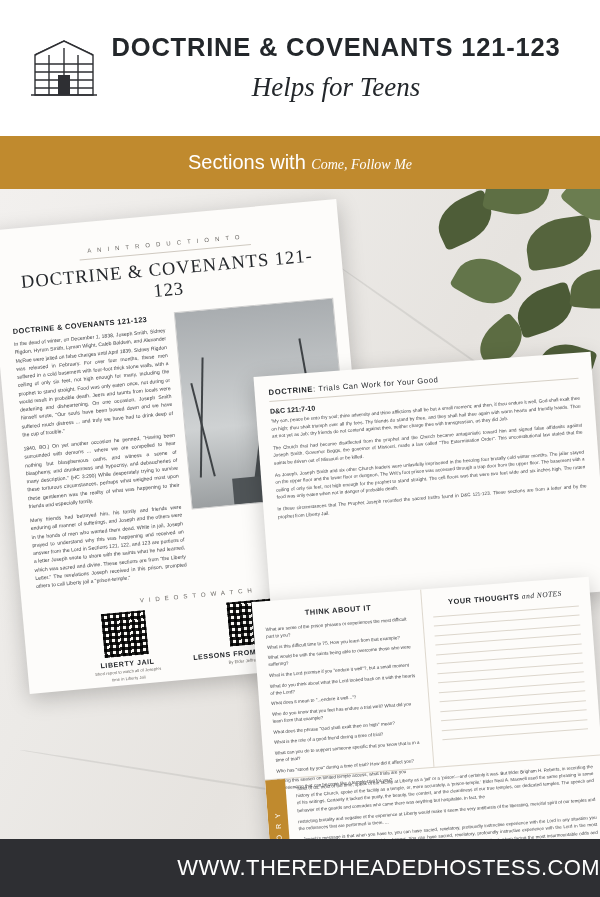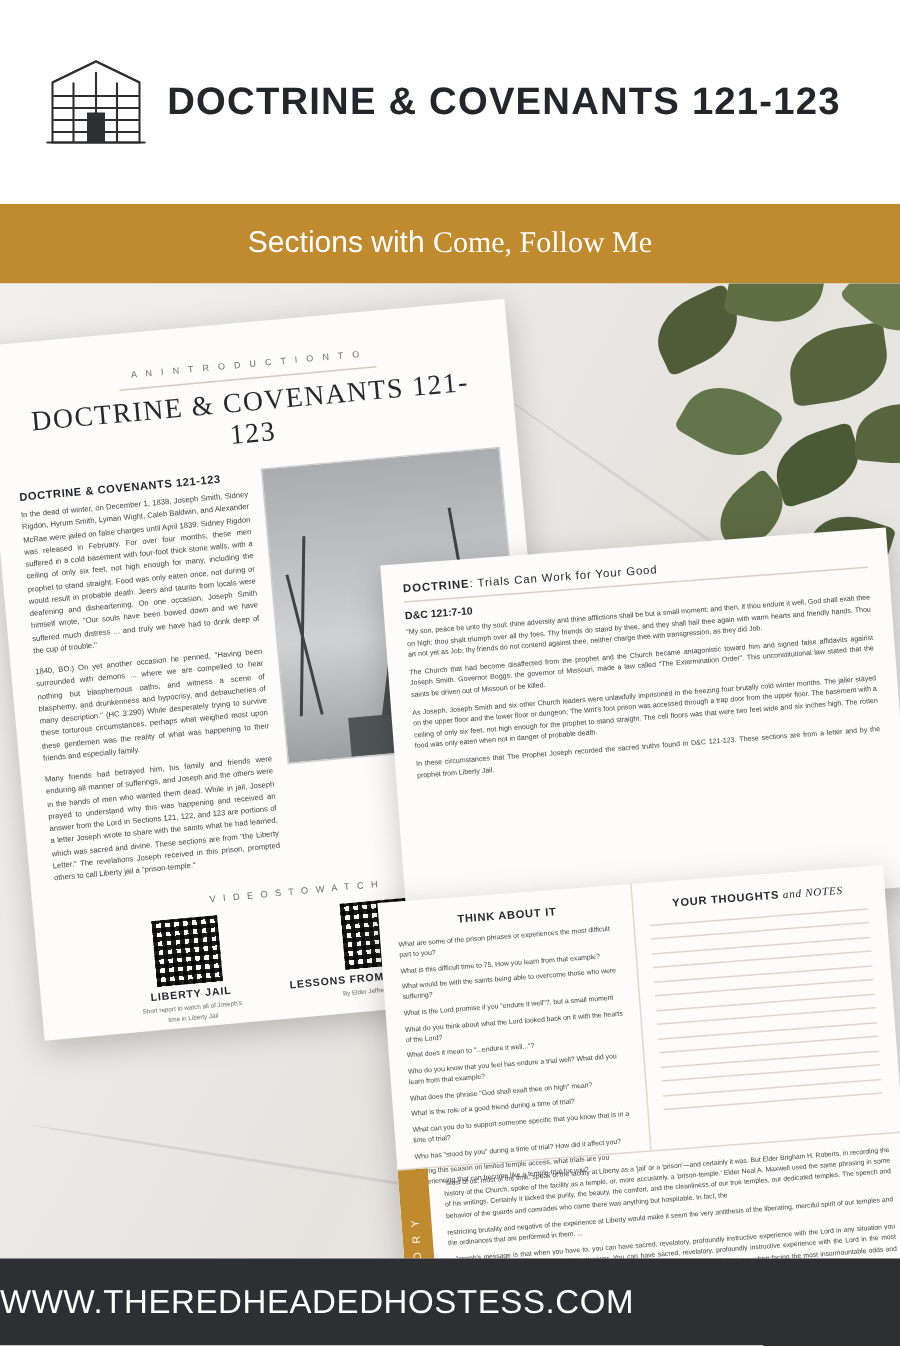--- a/index.html
+++ b/index.html
@@ -61,21 +61,22 @@
     align-items: center;
     justify-content: center;
   }
   .gold-bar-text {
     color: #ffffff;
     font-size: 20px;
     font-family: "Liberation Sans", sans-serif;
   }
   .gold-bar-text .italic {
     font-family: "Liberation Serif", serif;
-    font-size: 20px;
+    font-style: italic;
+    font-size: 14px;
   }
 
   
   .photo {
     position: relative;
     height: 650px;
     background:
       linear-gradient(118deg, #f2f0ee 0%, #eceae7 32%, #e6e3df 58%, #efedea 100%);
     overflow: hidden;
   }
@@ -339,21 +340,21 @@
   }
 
   
   .footer {
     position: absolute;
     left: 0; right: 0; bottom: 0;
     height: 58px;
     background: #2e2f33;
     display: flex;
     align-items: center;
-    justify-content: flex-start;
+    justify-content: flex-end;
   }
   .footer-text {
     color: #ffffff;
     font-size: 22px;
     letter-spacing: 0.4px;
     font-family: "Liberation Sans", sans-serif;
   }
 </style>
 </head>
 <body>
@@ -368,20 +369,21 @@
         <path d="M24 24 V64 M39 17 V64 M53 24 V64"></path>
         <path d="M6 64 H72"></path>
       </g>
       <g fill="#2e2f33">
         <rect x="33" y="44" width="12" height="20"></rect>
       </g>
     </svg>
   </div>
   <div class="header-text">
     <div class="header-title">DOCTRINE &amp; COVENANTS 121-123</div>
+    <div class="header-sub">Helps for Teens</div>
   </div>
 </div>
 
 <div class="gold-bar">
   <div class="gold-bar-text"><span>Sections with </span><span class="italic">Come, Follow Me</span></div>
 </div>
 
 <div class="photo">
 
   <div class="vein" style="left:-40px;top:120px;width:300px;height:2px;transform:rotate(22deg);"></div>

